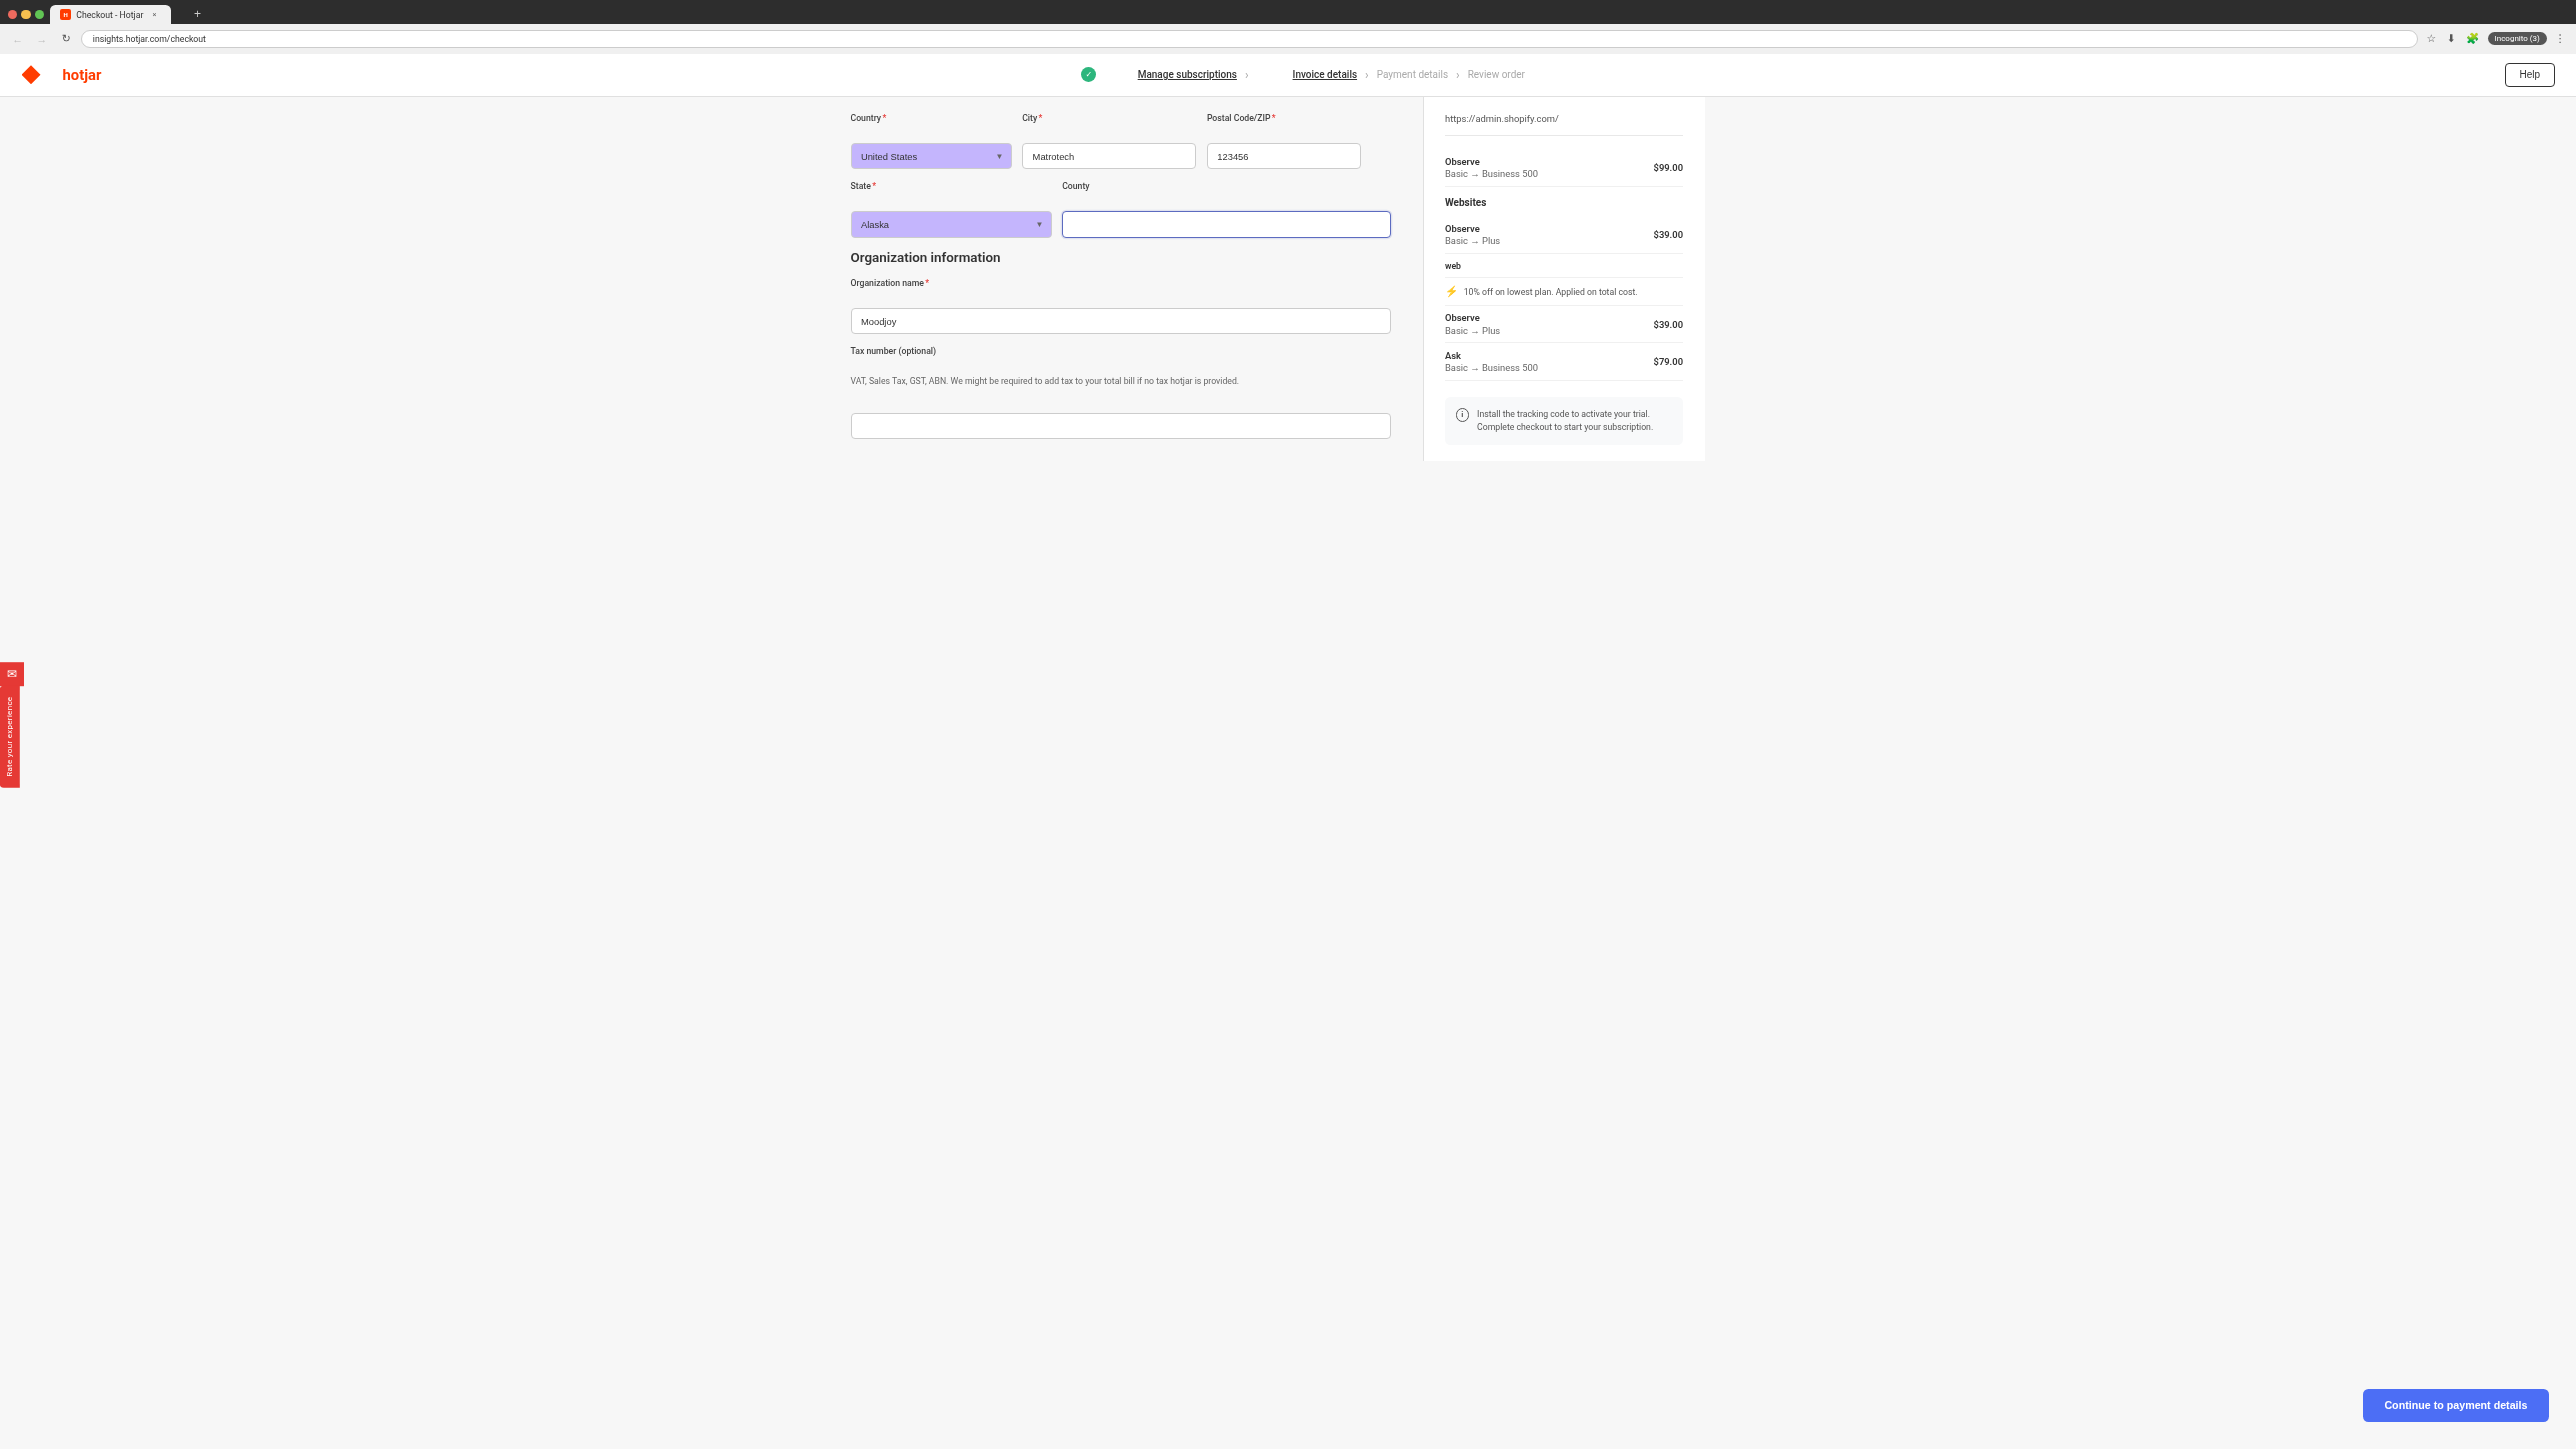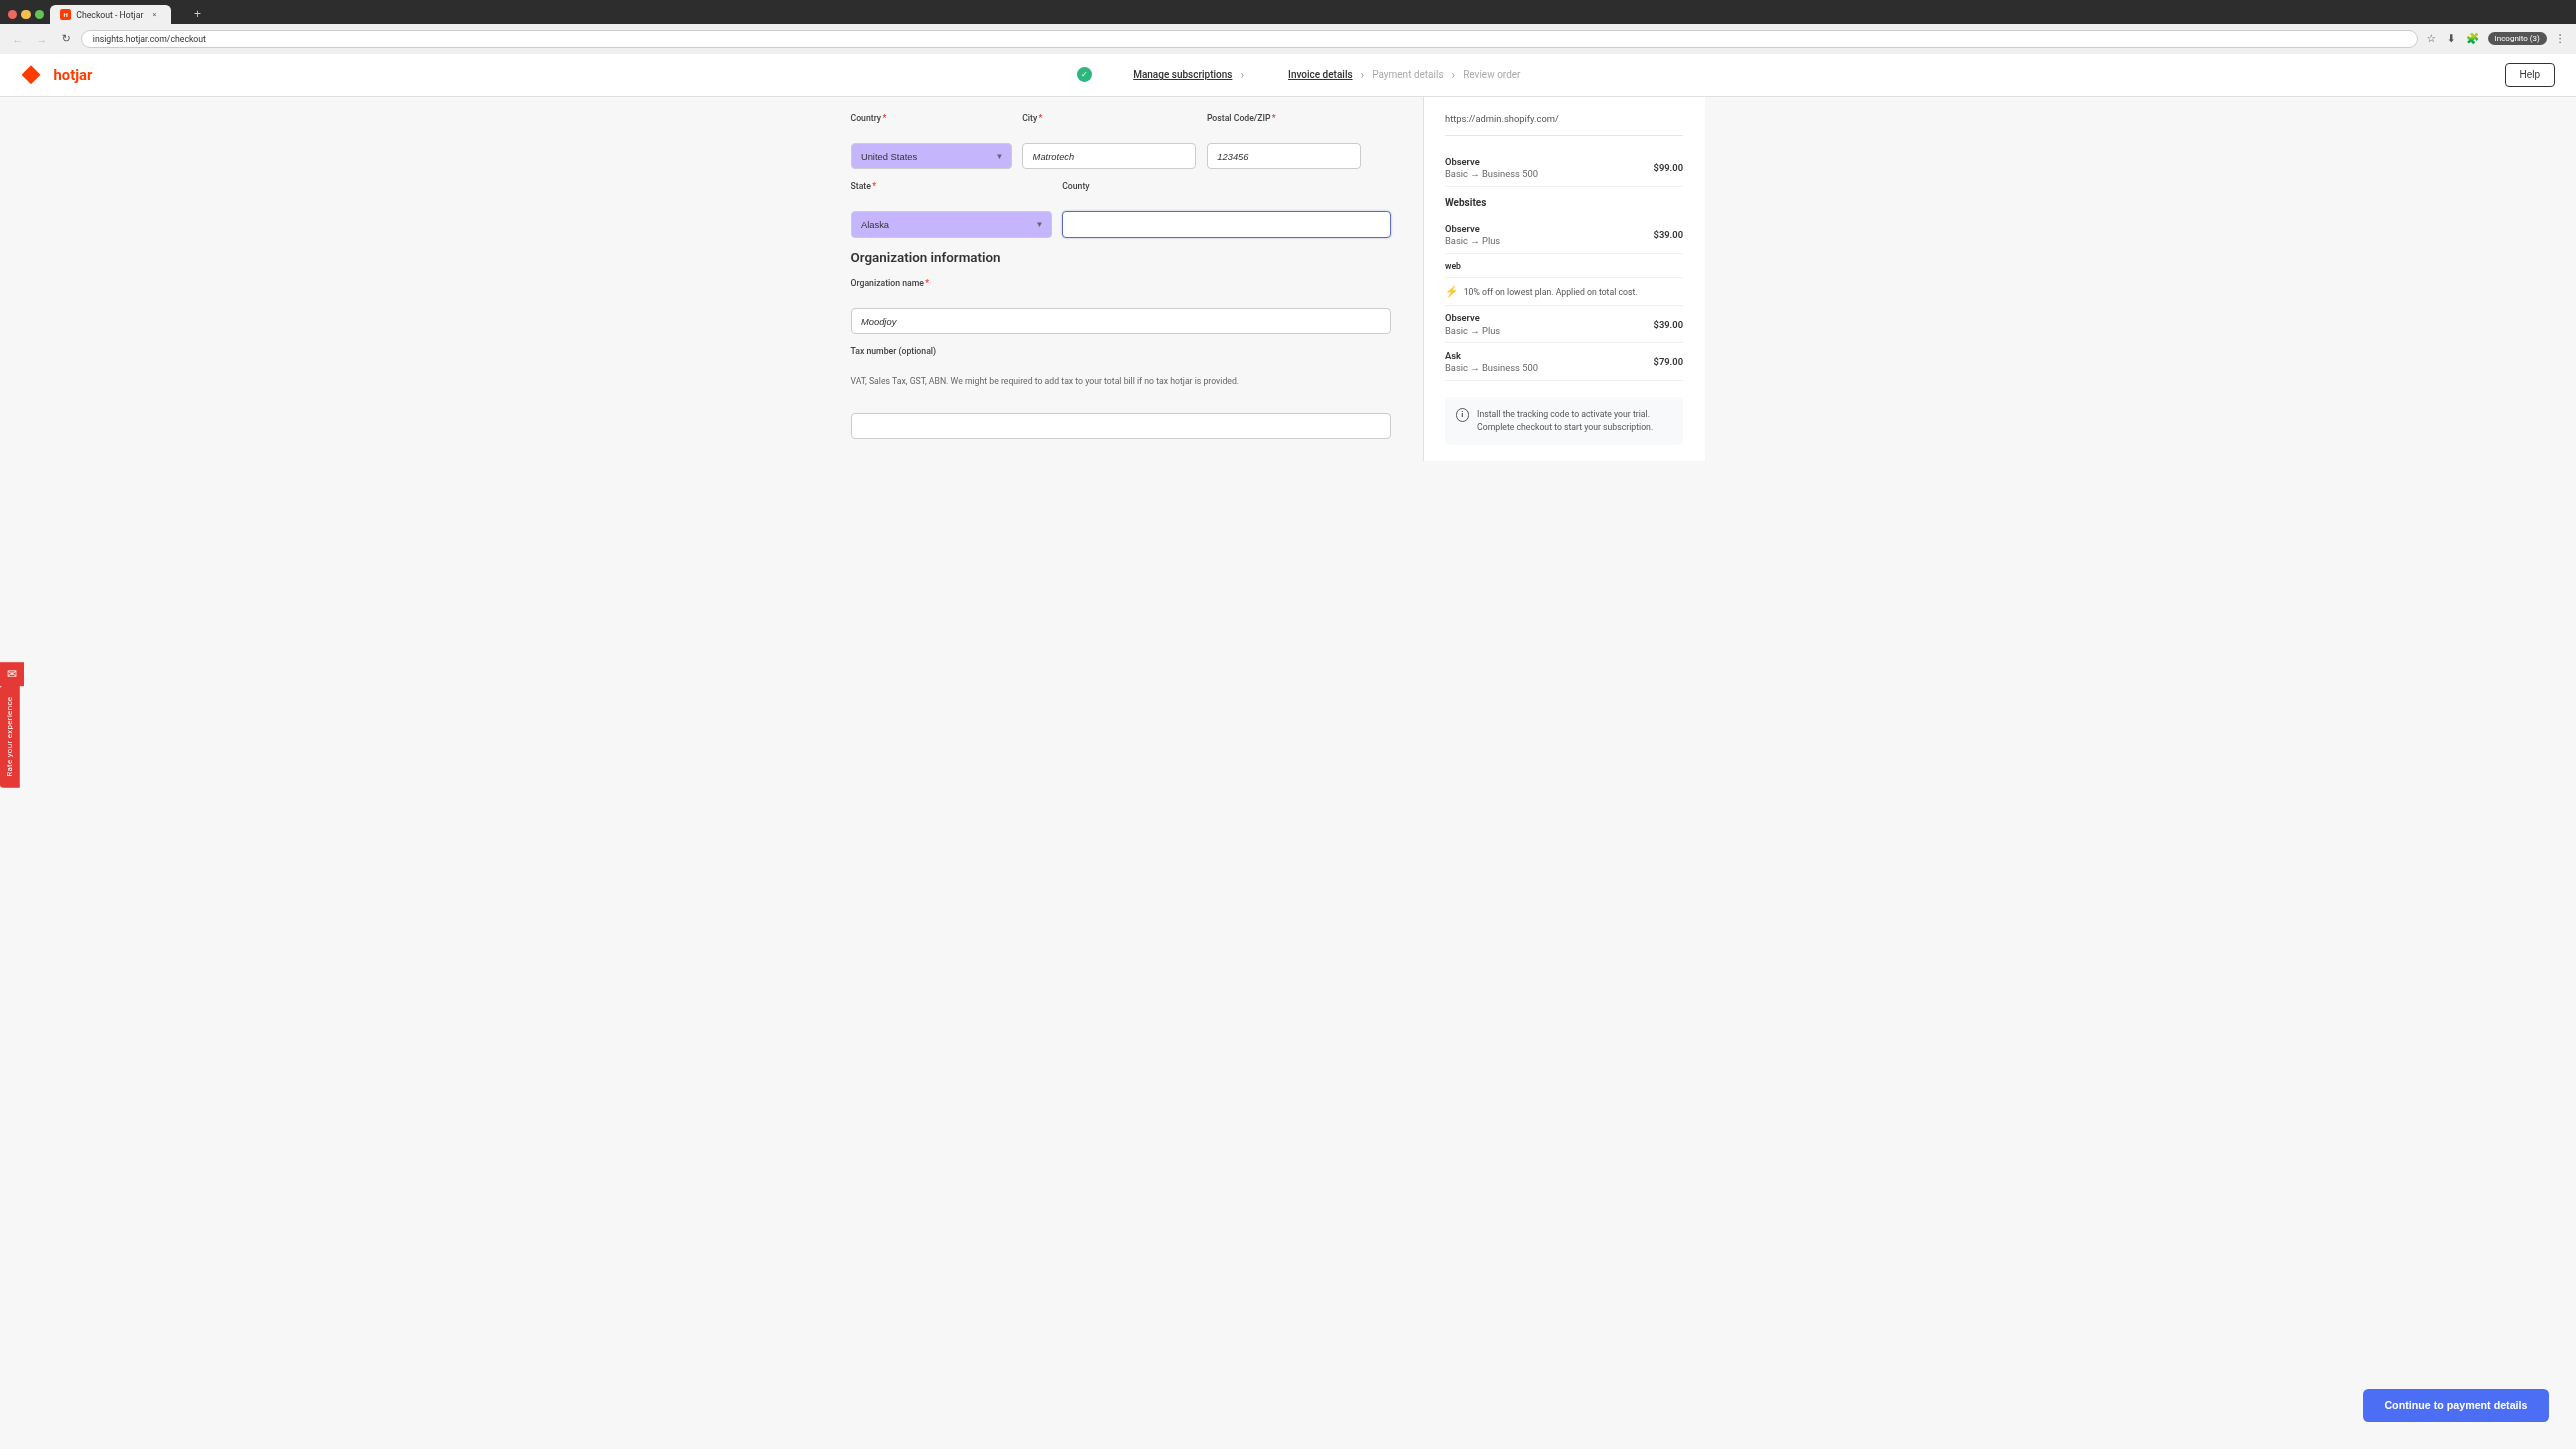--- a/index.html
+++ b/index.html
@@ -140,21 +140,21 @@
       background: white;
       border-bottom: 0.7px solid #e0e0e0;
       padding: 0 21.5px;
       display: flex;
       align-items: center;
       height: 43px;
     }
     .hotjar-logo {
       display: flex;
       align-items: center;
-      gap: 13px;
+      gap: 22px;
       font-size: 14.8px;
       font-weight: bold;
       color: #ff3c00;
     }
     .logo-icon {
       width: 19px;
       height: 19px;
       background: #ff3c00;
       clip-path: polygon(50% 0%, 100% 50%, 50% 100%, 0% 50%);
     }
@@ -261,21 +261,20 @@
       margin-left: 1.3px;
     }
     .form-input {
       border: 0.7px solid #ccc;
       border-radius: 4px;
       padding: 6.7px 9.4px;
       font-size: 9.4px;
       color: #333;
       background: white;
       outline: none;
-      font-style: italic;
     }
     .form-input.active-focus {
       border: 1.3px solid #5c6bc0;
       box-shadow: 0 0 0 1.3px rgba(92,107,192,0.15);
     }
     .form-select {
       border: 0.7px solid #ccc;
       border-radius: 4px;
       padding: 6.7px 9.4px;
       font-size: 9.4px;

